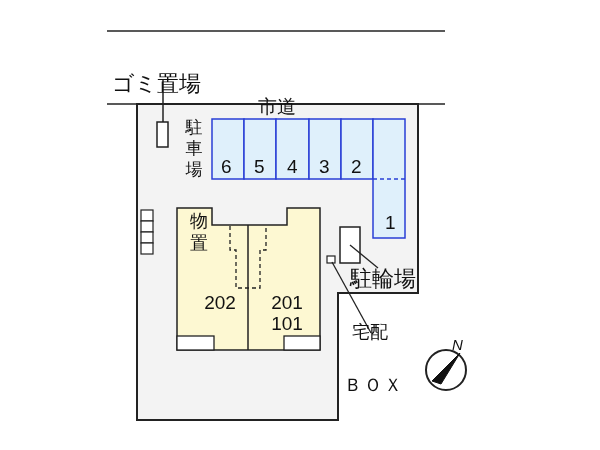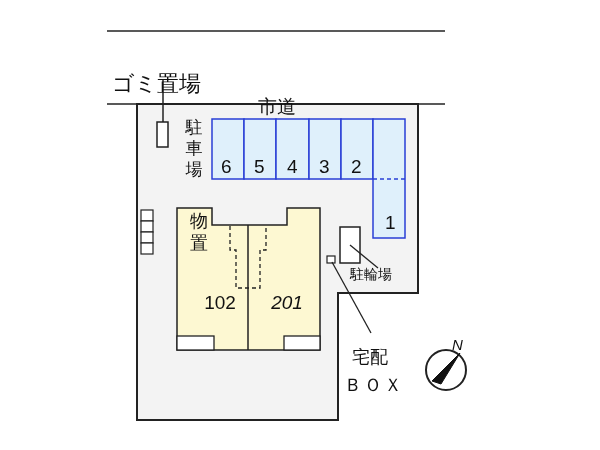--- a/index.html
+++ b/index.html
@@ -71,24 +71,25 @@
 <div class="num" style="left:287px; top:156px;">4</div>
 <div class="num" style="left:319px; top:156px;">3</div>
 <div class="num" style="left:351px; top:156px;">2</div>
 <div class="num" style="left:385px; top:212px;">1</div>
 
 <div class="vert" style="left:153px; top:210px; font-size:18px; line-height:22px;">
   <span style="display:inline-block; width:20px; word-break:break-all; white-space:normal;margin-left:36px;">物置</span>
 </div>
 
 <div class="unit" style="left:192px; top:292px; width:56px;">
-  <div>102</div>
+  <div>202</div>
 </div>
-<div class="unit" style="left:259px; top:292px; width:56px;font-style:italic;">
+<div class="unit" style="left:259px; top:292px; width:56px;">
   <div>201</div>
+  <div>101</div>
 </div>
 
-<div class="lbl" style="left:350px; top:268px; font-size:14px;font-family:Liberation Mono, monospace;">駐輪場</div>
+<div class="lbl" style="left:350px; top:268px; font-size:22px;">駐輪場</div>
 
-<div class="lbl" style="left:352px; top:348px; font-size:18px;">宅配</div>
+<div class="lbl" style="left:352px; top:323px; font-size:18px;">宅配</div>
 <div class="lbl" style="left:344px; top:376px; font-size:18px; letter-spacing:2px;">ＢＯＸ</div>
 
 <div class="lbl" style="left:452px; top:337px; font-size:15px; font-style:italic; font-family:'Liberation Sans', sans-serif;">N</div>
 
 </body></html>

